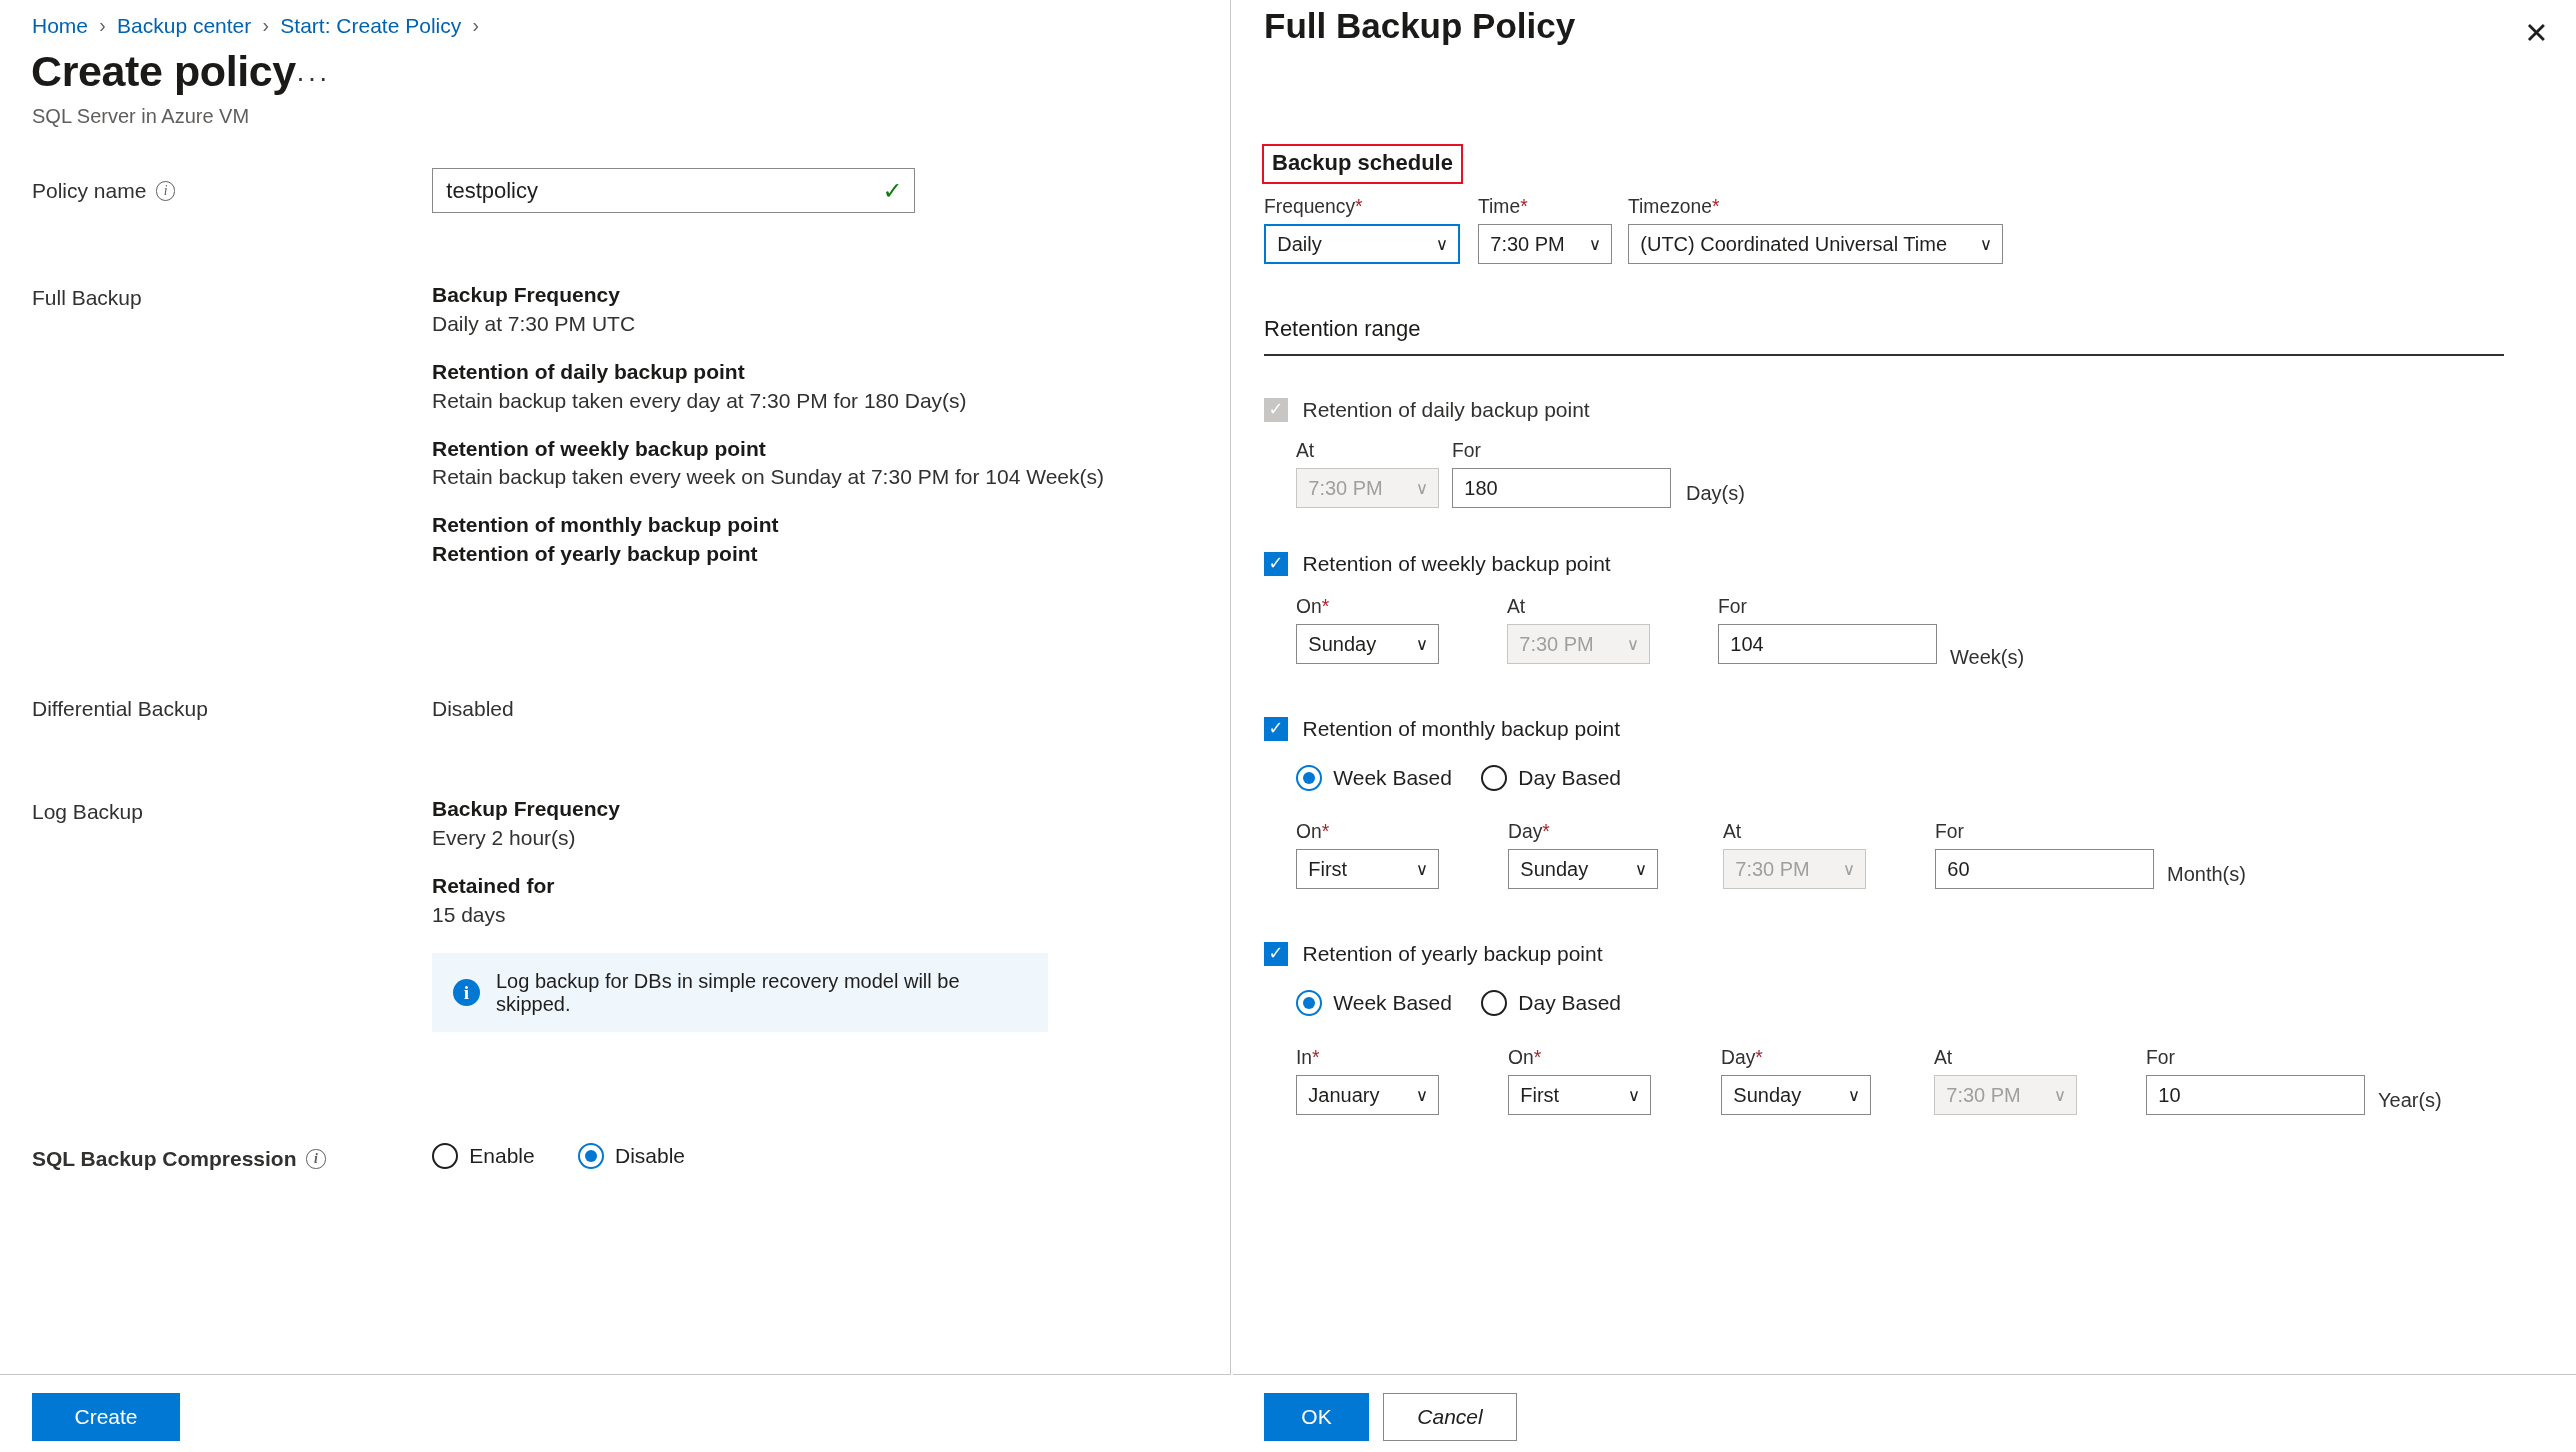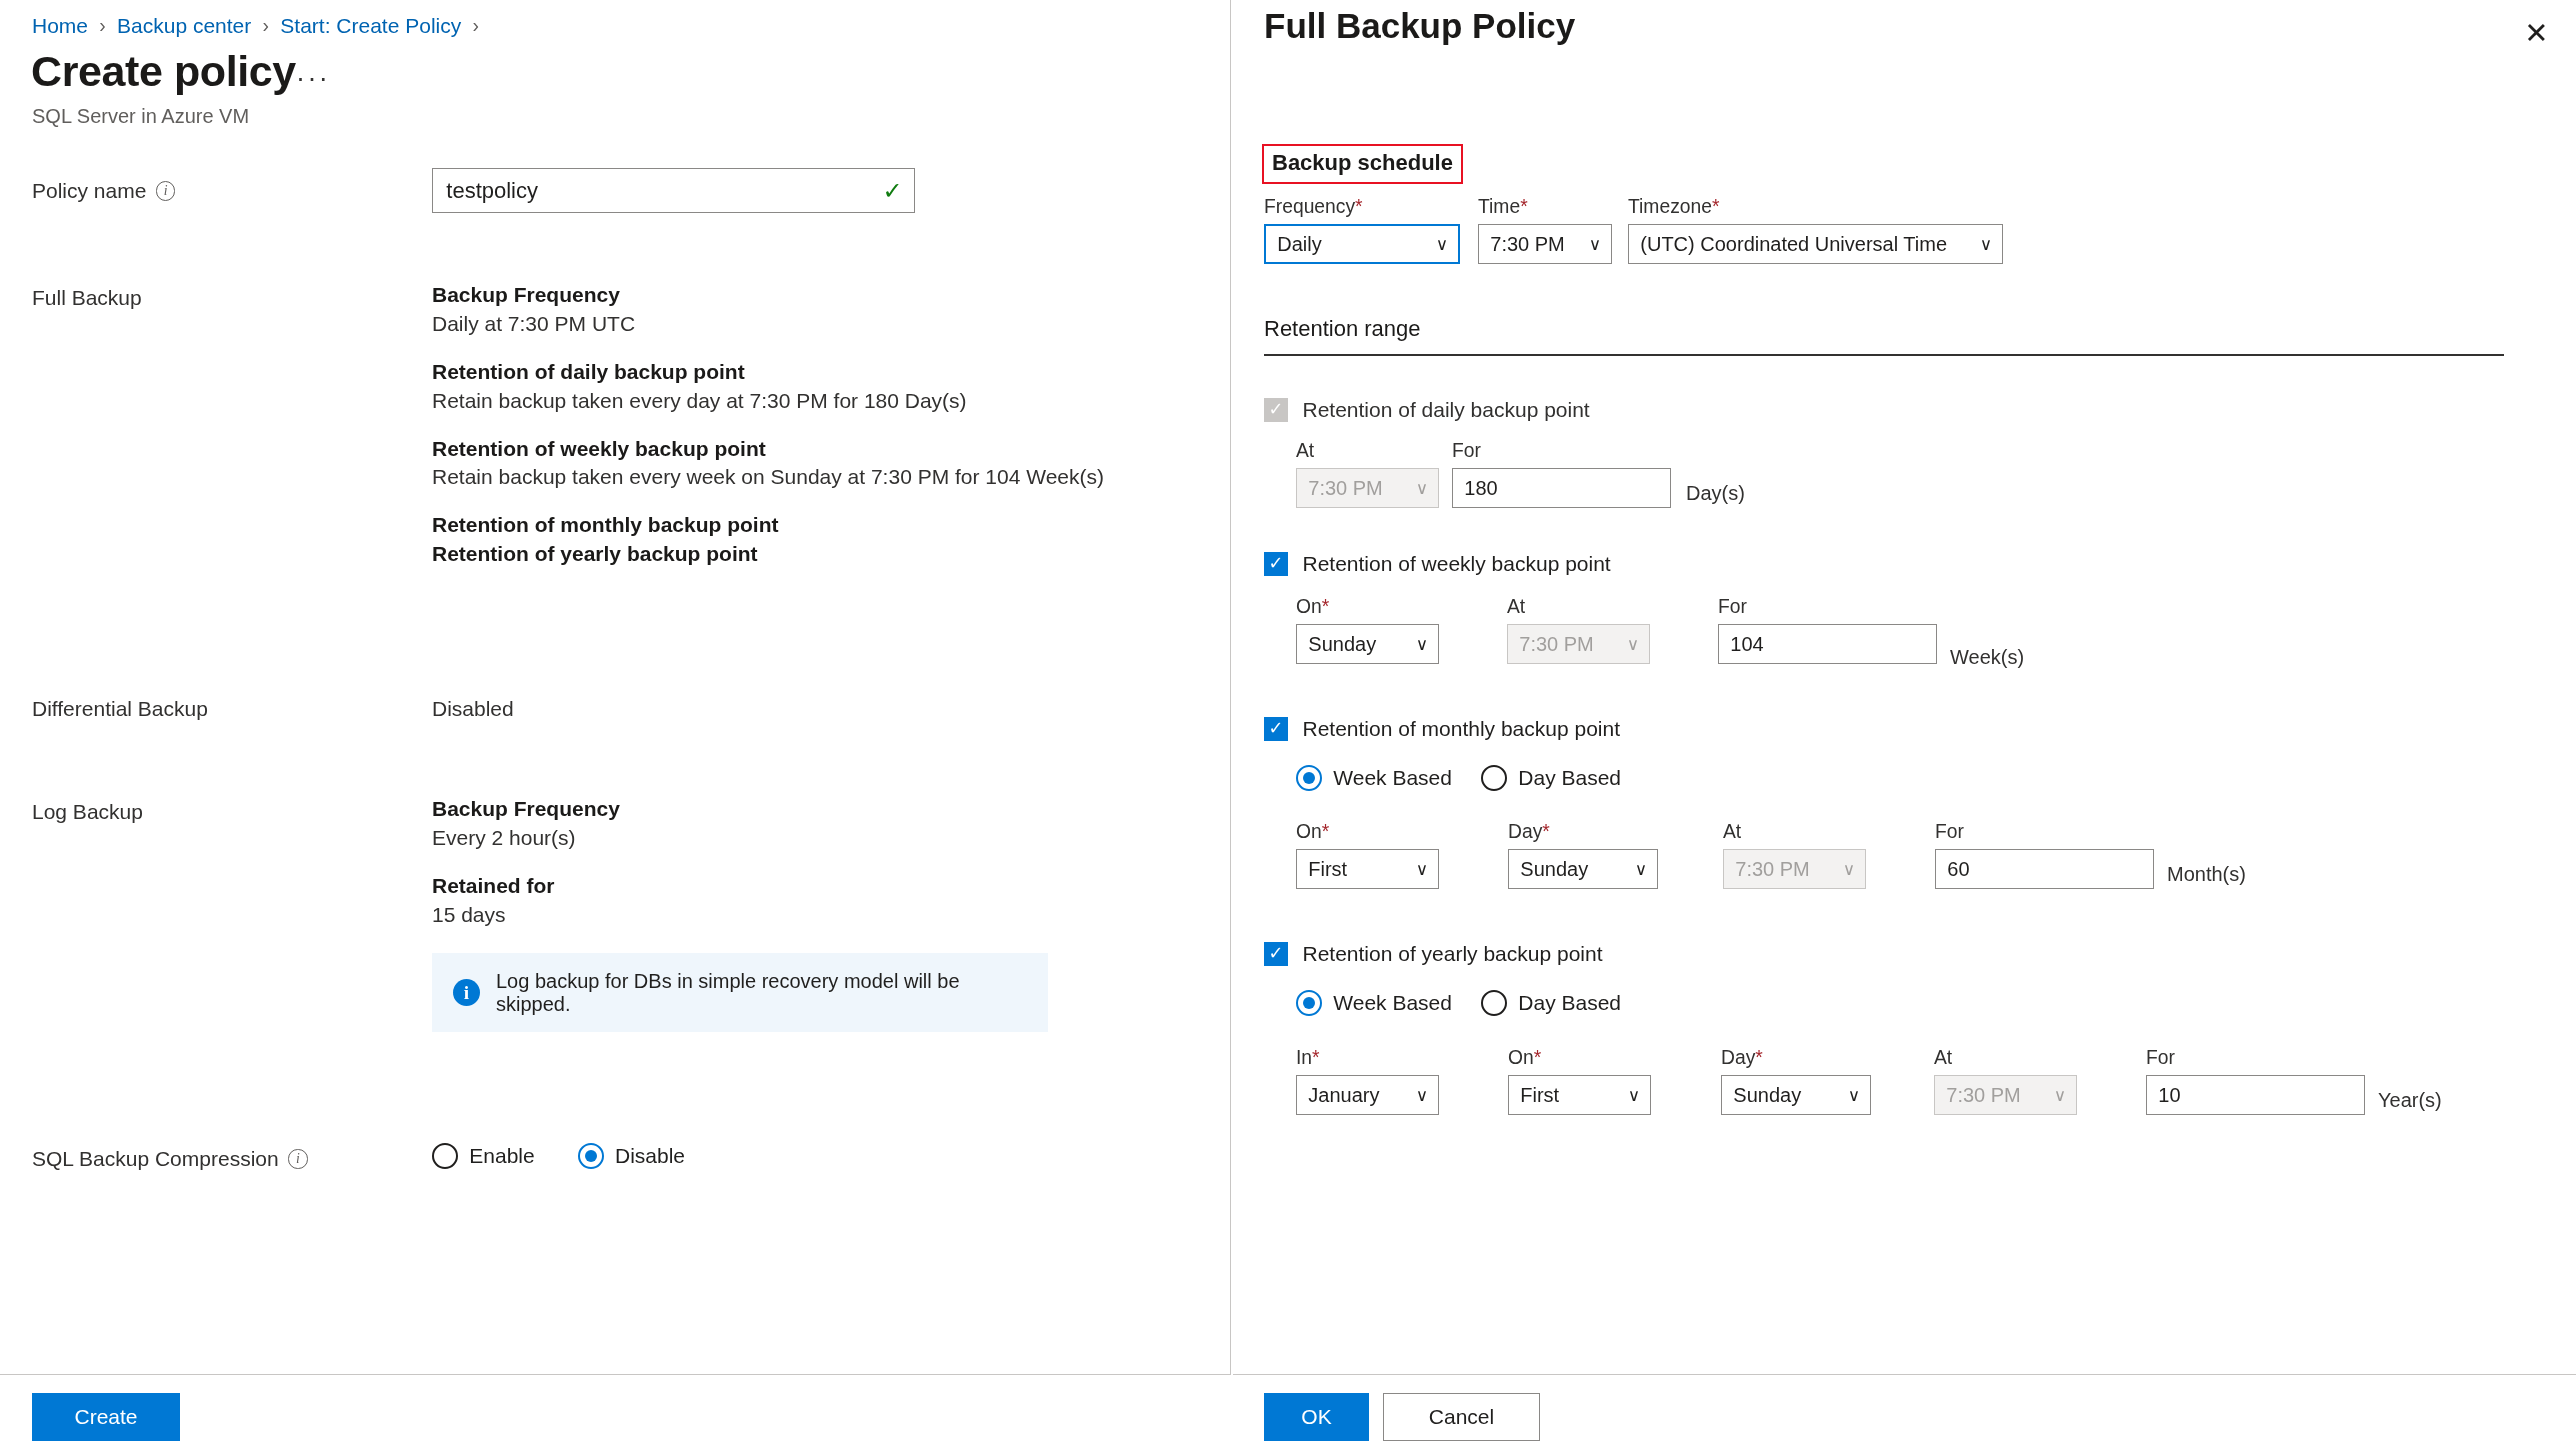--- a/index.html
+++ b/index.html
@@ -236,21 +236,21 @@
       <div class="detail-p">Every 2 hour(s)</div>
       <div class="detail-h">Retained for</div>
       <div class="detail-p">15 days</div>
     </div>
 
     <div class="info-banner">
       <span class="ic">i</span>
       <span class="tx">Log backup for DBs in simple recovery model will be skipped.</span>
     </div>
 
-    <div class="row-label" style="left:32px; top:1147px;">
+    <div class="row-label" style="left:32px; top:1147px;font-weight:bold;">
       <span>SQL Backup Compression</span>
       <span class="info-icon">i</span>
     </div>
     <div class="radio-group" style="left:432px; top:1143px; gap:43px;">
       <div class="radio-item">
         <span class="radio"></span>
         <span class="radio-label">Enable</span>
       </div>
       <div class="radio-item">
         <span class="radio checked"></span>
@@ -451,17 +451,17 @@
     </div>
     <div class="unit" style="left:1145px; top:1089px;">Year(s)</div>
   </div>
 
   <div class="footer-left">
     <button class="btn-primary" style="left:32px; top:17.7px; width:148px; height:48px;">Create</button>
   </div>
 
   <div class="footer-right">
     <button class="btn-primary" style="left:31px; top:17.7px; width:105px; height:48px;">OK</button>
-    <button class="btn-secondary" style="left:150px; top:17.7px; width:157px; height:48px;">Cancel</button>
+    <button class="btn-secondary" style="left:150px; top:17.7px; width:134px; height:48px;font-style:italic;">Cancel</button>
   </div>
 
 </div>
 
 
 </body></html>

